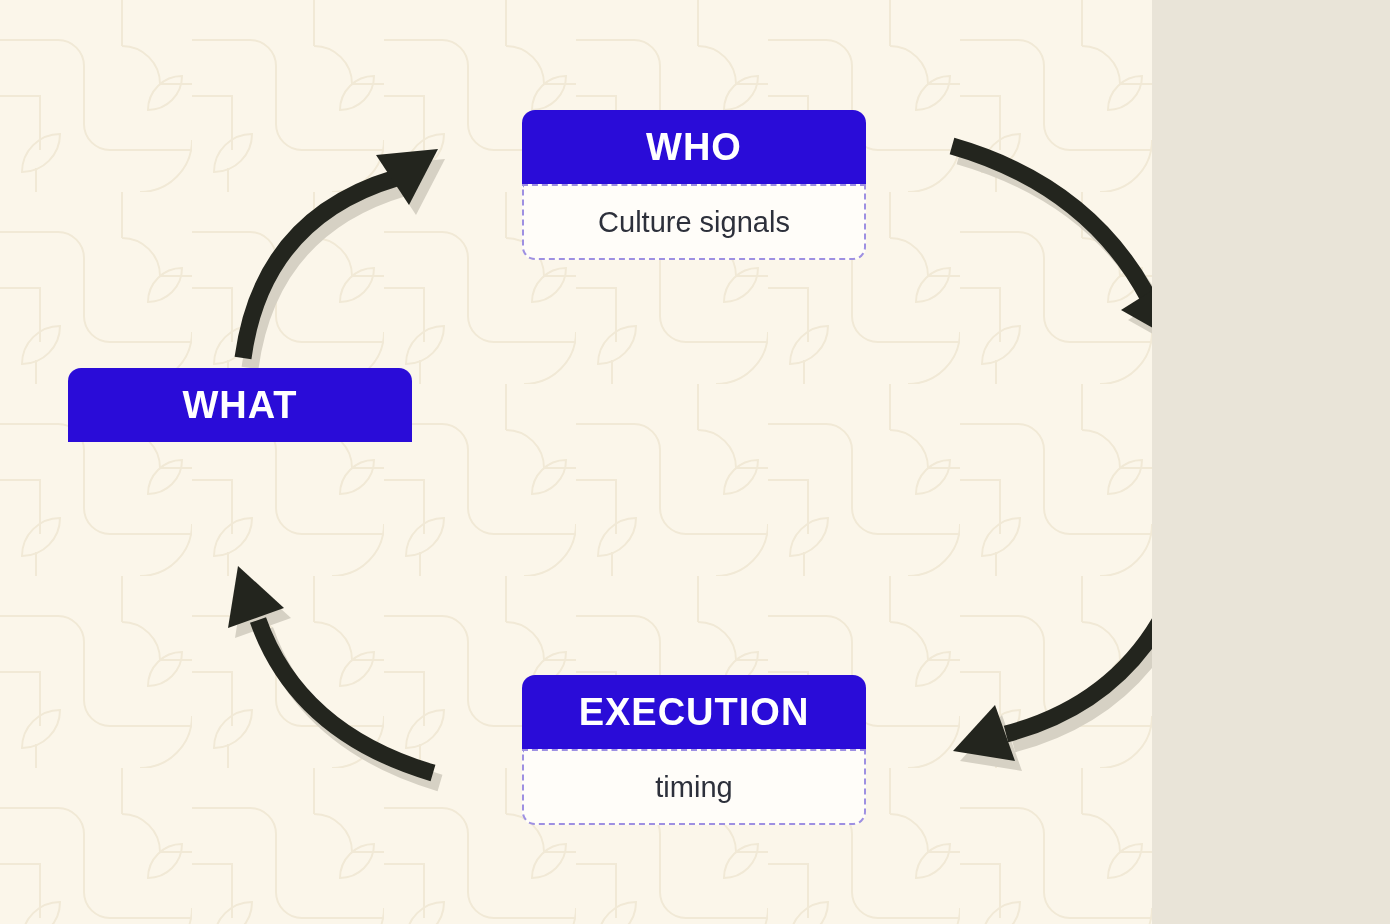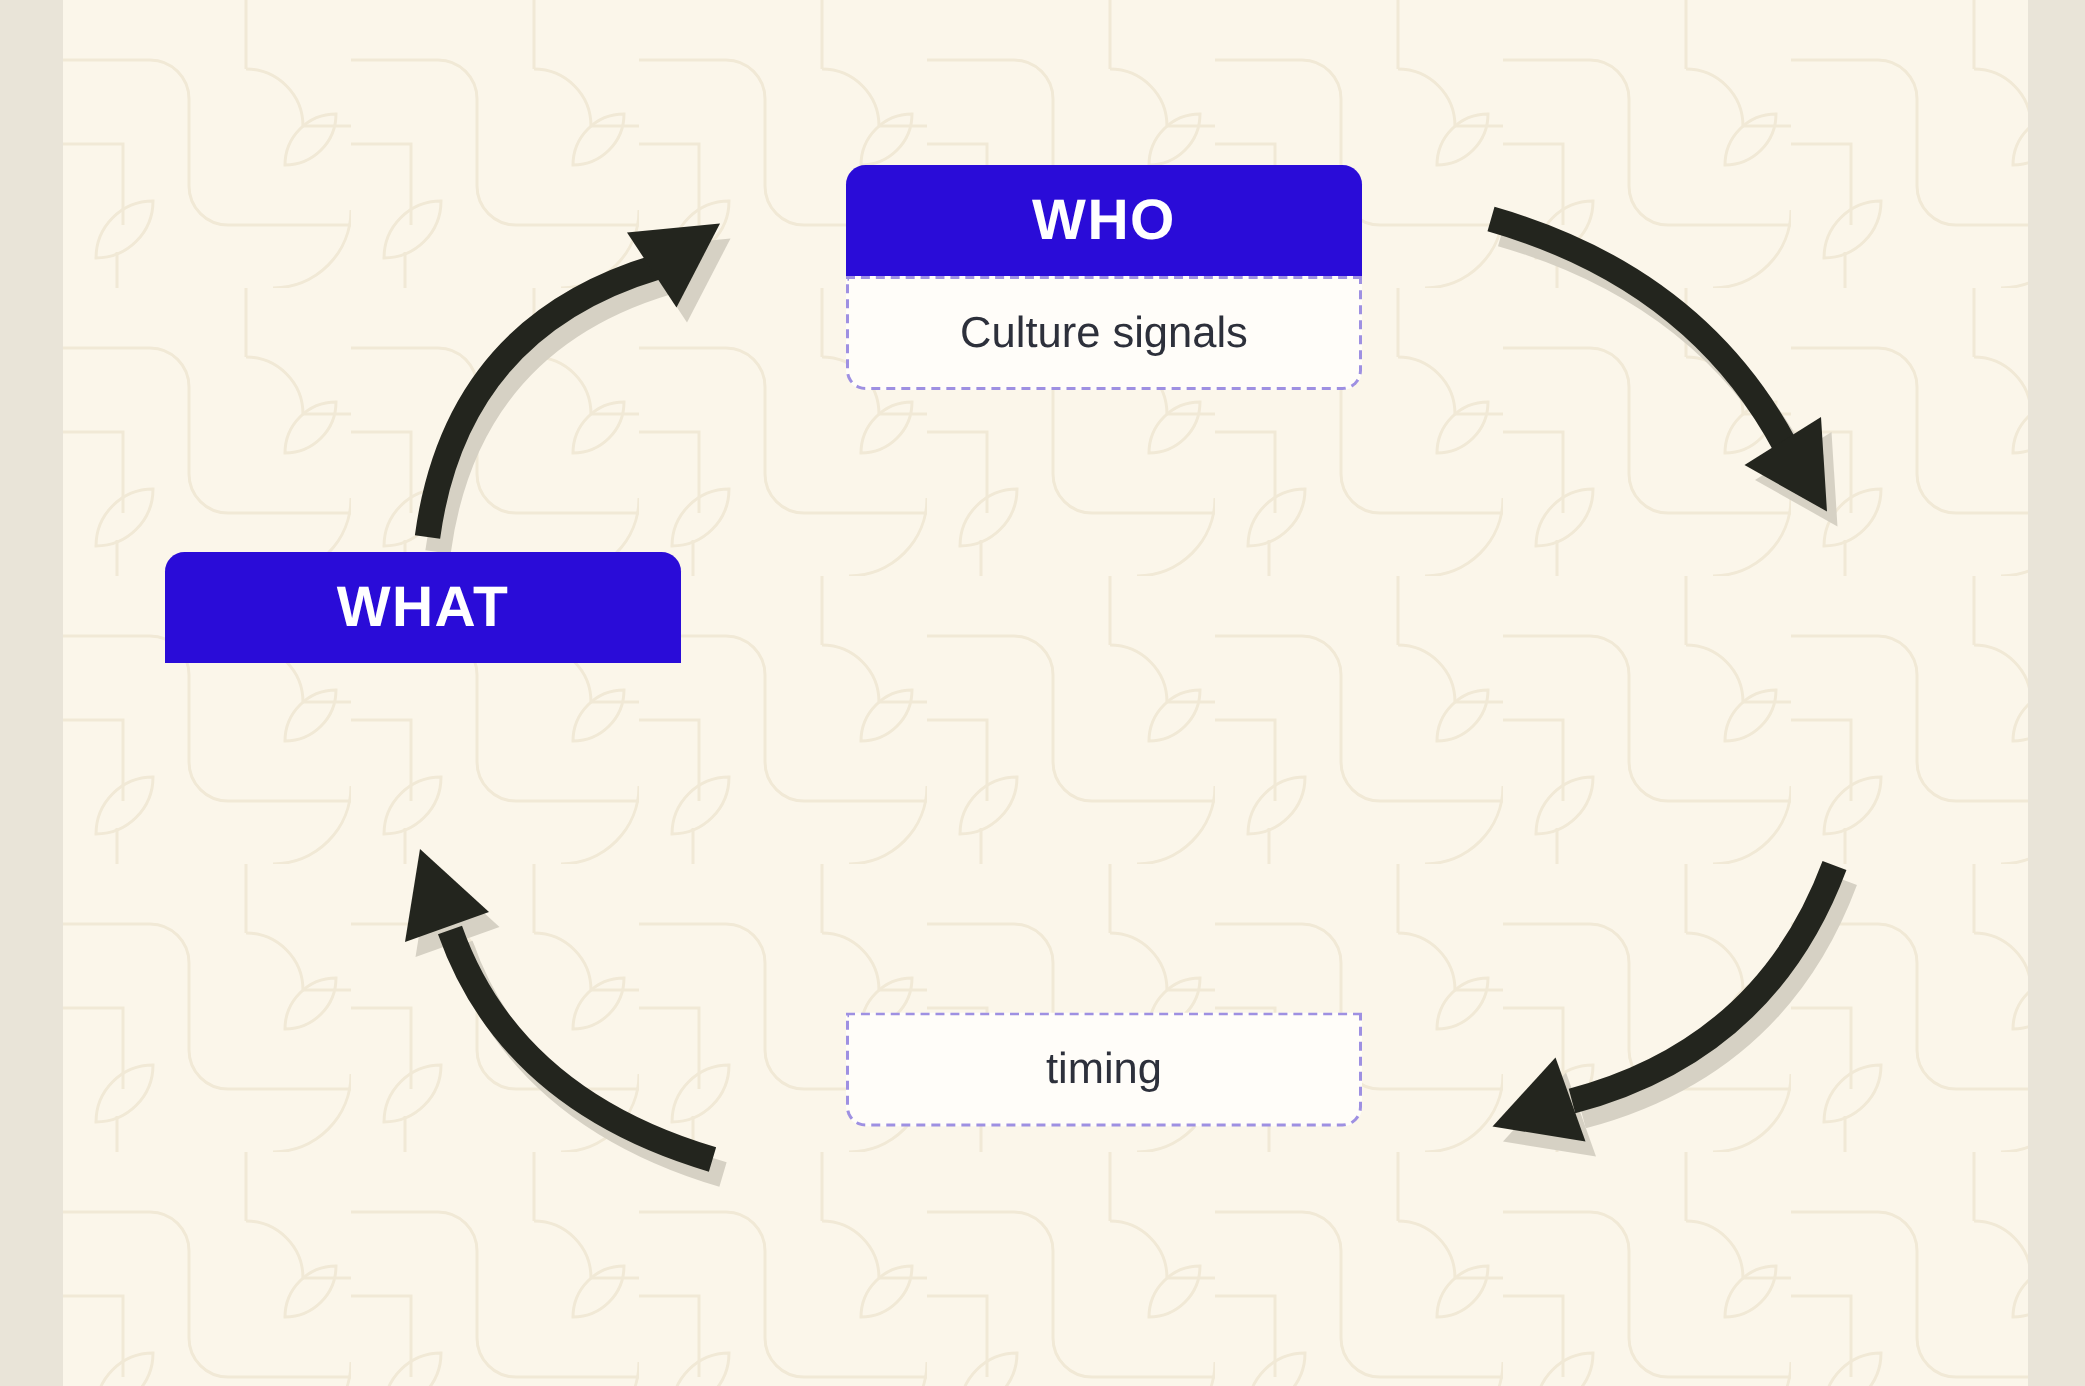--- a/index.html
+++ b/index.html
@@ -13,25 +13,24 @@
     --arrow:#23251e;
     --arrow-shadow:#d6d1c4;
   }
   html,body{margin:0;padding:0;}
   body{
     background:#e9e4d8;
     font-family:"Liberation Sans","DejaVu Sans",sans-serif;
   }
   #canvas{
     position:relative;
-    width:1310px;
+    width:1152px;
     height:924px;
     background:var(--bg);
     overflow:hidden;
-    margin-left:42px;
   }
   #bg-pattern-svg, #arrows-svg{
     position:absolute;
     left:0; top:0;
     width:1390px;
     height:924px;
   }
   .pattern-line{
     fill:none;
     stroke:var(--pattern);
@@ -152,20 +151,23 @@
     </div>
     <div class="node-body">
       <span>Culture signals</span>
     </div>
   </div>
 
   <div class="node" id="node-context">
   </div>
 
   <div class="node" id="node-execution">
+    <div class="node-header">
+      <span>EXECUTION</span>
+    </div>
     <div class="node-body">
       <span>timing</span>
     </div>
   </div>
 
   <div class="node" id="node-what">
     <div class="node-header">
       <span>WHAT</span>
     </div>
   </div>

